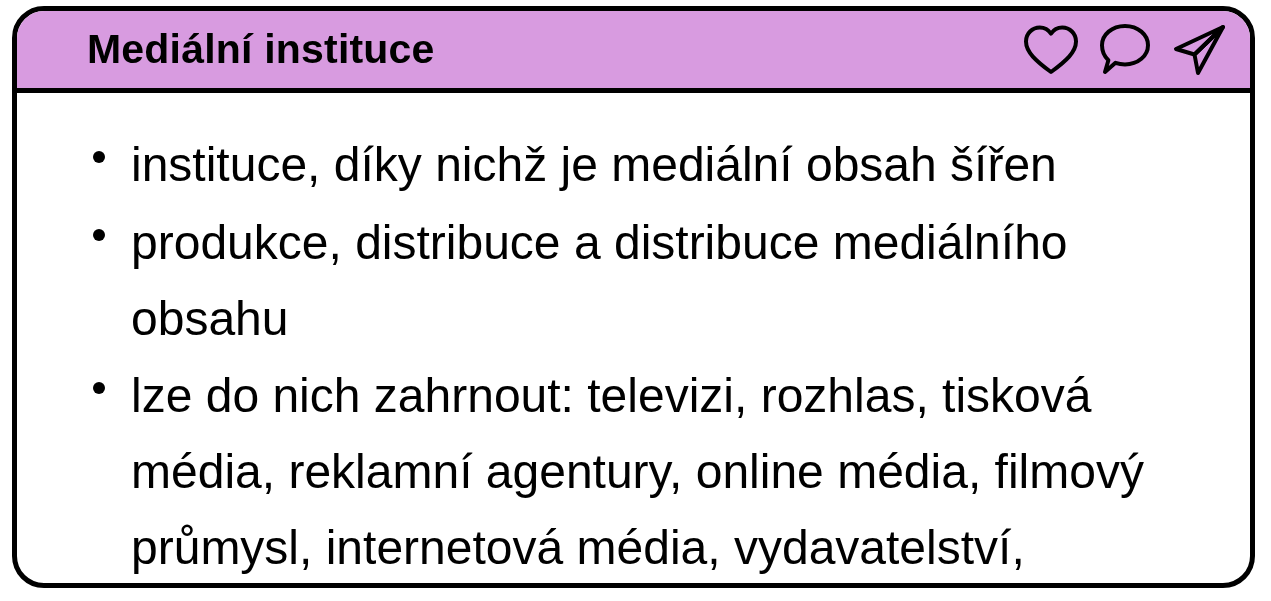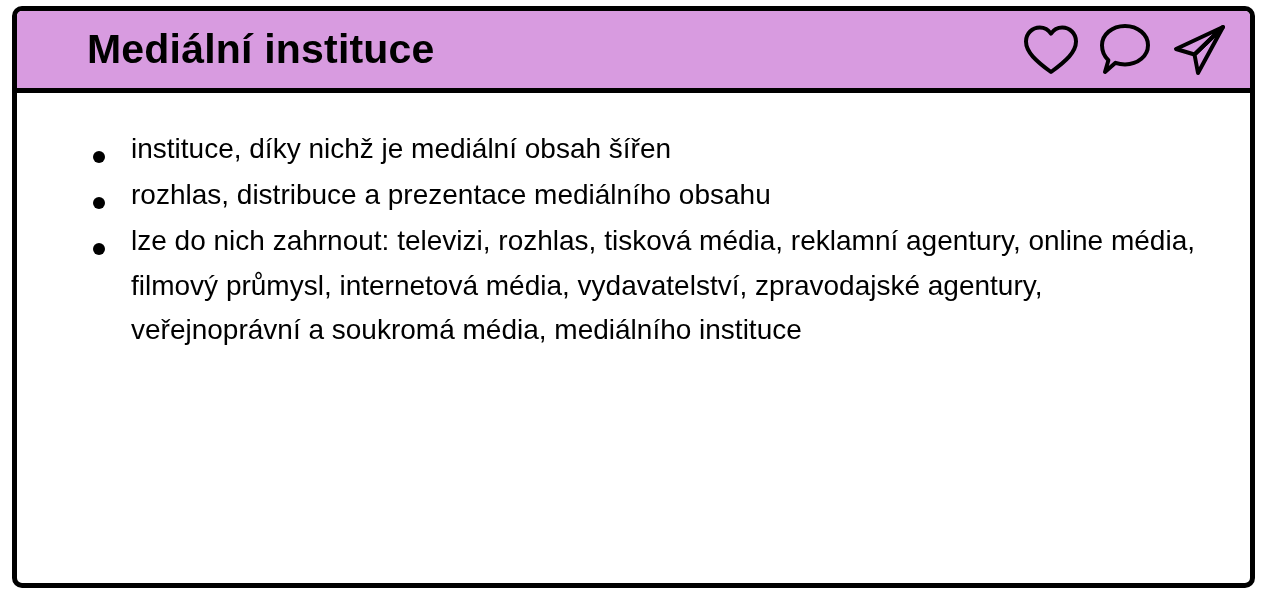--- a/index.html
+++ b/index.html
@@ -15,21 +15,21 @@
   }
 
   .card {
     position: absolute;
     left: 12px;
     top: 6px;
     width: 1243px;
     height: 582px;
     box-sizing: border-box;
     border: 5px solid #000000;
-    border-radius: 10px;
+    border-radius: 32px;
     background: #ffffff;
     overflow: hidden;
     display: flex;
     flex-direction: column;
   }
 
   .card-header {
     position: relative;
     flex: 0 0 82px;
     background: #d89be0;
@@ -66,21 +66,21 @@
   }
 
   ul.bullets {
     margin: 0;
     padding: 0;
     list-style: none;
   }
 
   ul.bullets li {
     position: relative;
-    font-size: 28px;
+    font-size: 48px;
     line-height: 1.58;
     color: #000000;
     padding-left: 52px;
     margin-bottom: 2px;
   }
 
   ul.bullets li::before {
     content: "";
     position: absolute;
     left: 14px;
@@ -117,18 +117,18 @@
           <path d="M53 5 L6 27 L24.5 32.5 L53 5 Z" stroke="#000000" stroke-width="4" stroke-linejoin="round"></path>
           <path d="M53 5 L24.5 32.5 L28 51 L53 5 Z" stroke="#000000" stroke-width="4" stroke-linejoin="round"></path>
         </svg>
       </span>
     </div>
   </div>
 
   <div class="card-body">
     <ul class="bullets">
       <li>instituce, díky nichž je mediální obsah šířen</li>
-      <li>rozhlas, distribuce a prezentace mediálního obsahu</li>
+      <li>produkce, distribuce a distribuce mediálního obsahu</li>
       <li>lze do nich zahrnout: televizi, rozhlas, tisková média, reklamní agentury, online média, filmový průmysl, internetová média, vydavatelství, zpravodajské agentury, veřejnoprávní a soukromá média, mediálního instituce</li>
     </ul>
   </div>
 
 </div>
 
 </body></html>

